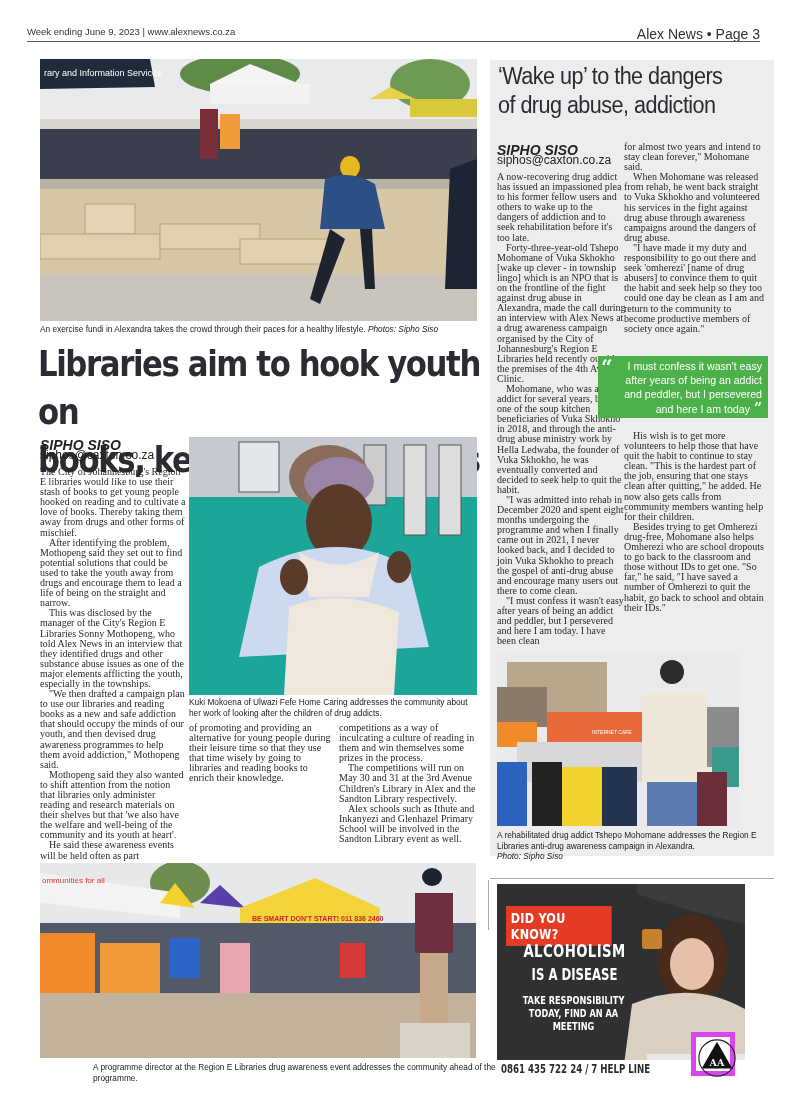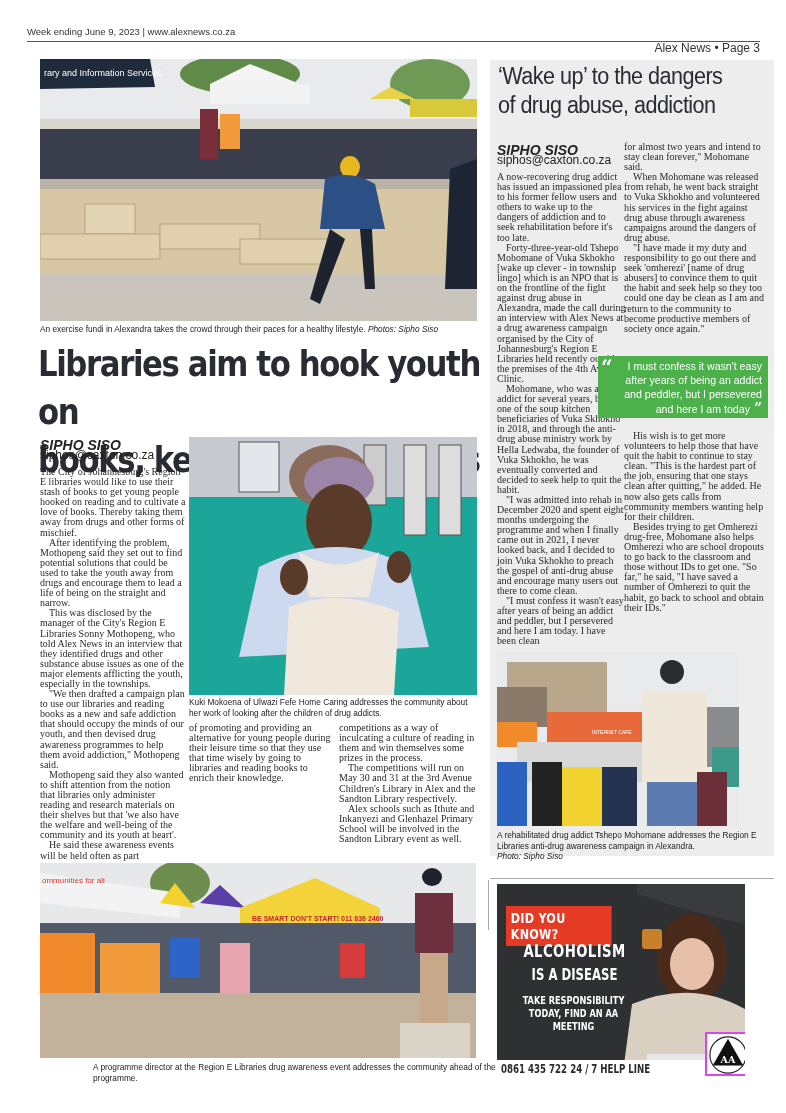--- a/index.html
+++ b/index.html
@@ -3,21 +3,21 @@
 <meta charset="utf-8">
 <style>
   * { box-sizing: border-box; margin: 0; padding: 0; }
   html, body { width: 786px; height: 1113px; background: #ffffff; overflow: hidden; }
   body { position: relative; font-family: "Liberation Serif", serif; color: #222; }
 
   .abs { position: absolute; }
 
   
   .page-header { left: 27px; top: 26px; width: 470px; font-family: "Liberation Sans", sans-serif; font-size: 9.5px; color: #333; }
-  .page-header-right { left: 560px; top: 26px; width: 200px; text-align: right; font-family: "Liberation Sans", sans-serif; font-size: 12px; color: #333; margin-top: 15px; }
+  .page-header-right { left: 560px; top: 26px; width: 200px; text-align: right; font-family: "Liberation Sans", sans-serif; font-size: 14px; color: #333; }
   .header-rule { left: 27px; top: 41px; width: 733px; height: 1px; background: #555; }
 
   
   .photo { overflow: hidden; }
   .photo svg { display: block; width: 100%; height: 100%; }
 
   .caption { font-family: "Liberation Sans", sans-serif; font-size: 8.3px; line-height: 10.5px; color: #222; }
   .caption i { font-style: italic; }
 
   
@@ -44,21 +44,21 @@
   
   .ad { left: 497px; top: 884px; width: 248px; height: 196px; background: #2b2b2d; overflow: hidden; }
   .ad-bg { position: absolute; inset: 0; }
   .ad-did { position: absolute; left: 9px; top: 22px; background: #e53a24; color: #fff; font-family: "DejaVu Sans", sans-serif; font-weight: bold; font-size: 14px; padding: 4px 6px; transform: scaleX(0.8); transform-origin: left top; width: 132px; letter-spacing: 0.3px; }
   .ad-line { position: absolute; color: #fff; font-family: "DejaVu Sans", sans-serif; font-weight: bold; text-align: center; transform: scaleX(0.78); transform-origin: center top; }
   .ad-l1 { left: 0; top: 57px; width: 155px; font-size: 17px; letter-spacing: 0.5px; }
   .ad-l2 { left: 0; top: 82px; width: 155px; font-size: 15px; }
   .ad-l3 { left: -6px; top: 110px; width: 165px; font-size: 10.5px; line-height: 13px; }
   .ad-phone { position: absolute; left: 0; top: 176px; width: 248px; height: 20px; background: #ffffff; }
   .ad-phone span { position: absolute; left: 4px; top: 2px; font-family: "DejaVu Sans", sans-serif; font-weight: bold; font-size: 12px; color: #2a2a2a; transform: scaleX(0.72); transform-origin: left top; white-space: nowrap; }
-  .ad-logo { position: absolute; left: 208px; top: 148px; width: 44px; height: 44px; background: #fff; border: 2px solid #d946ef; }
+  .ad-logo { position: absolute; left: 194px; top: 148px; width: 44px; height: 44px; background: #fff; border: 5px solid #d946ef; }
 </style>
 </head>
 <body>
 
 <div class="abs page-header">Week ending June 9, 2023 | www.alexnews.co.za</div>
 <div class="abs page-header-right">Alex News • Page 3</div>
 <div class="abs header-rule"></div>
 
 <div class="abs photo" style="left:40px; top:59px; width:437px; height:262px;">
   <svg viewBox="0 0 437 262" preserveAspectRatio="none">

